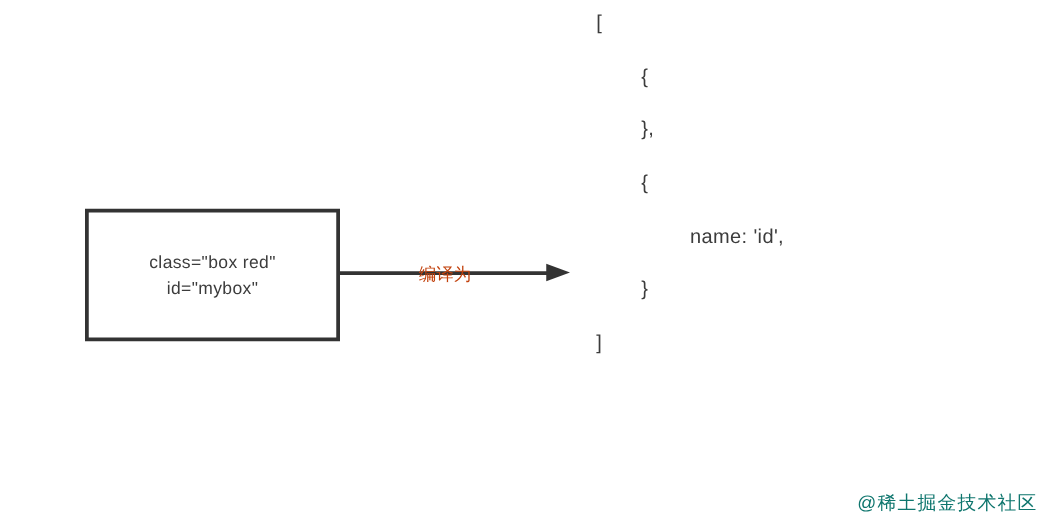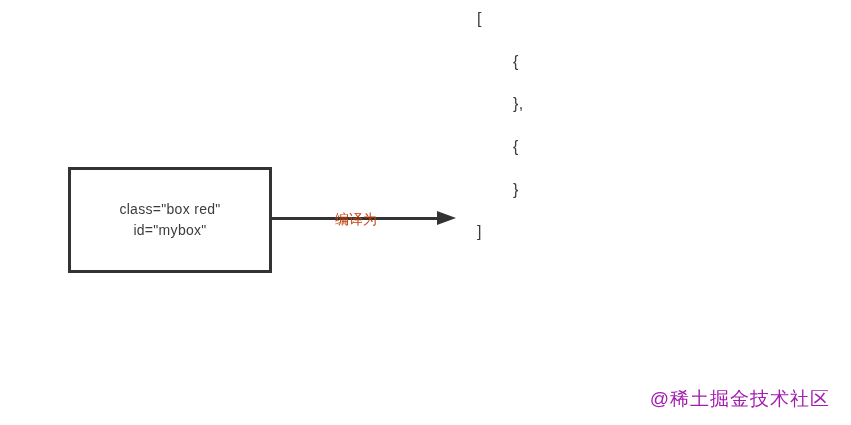--- a/index.html
+++ b/index.html
@@ -83,22 +83,22 @@
   }
   .indent-0 { padding-left: 0; }
   .indent-1 { padding-left: 36px; }
   .indent-2 { padding-left: 75px; }
 
   
   .watermark {
     position: absolute;
     right: 21px;
     bottom: 13px;
-    font-size: 19px;
-    color: #a21caf;
+    font-size: 15px;
+    color: #0f766e;
     letter-spacing: 1px;
     white-space: nowrap;
   }
 </style>
 </head>
 <body>
 
 <div class="canvas">
 
   <div class="source-box">
@@ -108,19 +108,20 @@
 
   <div class="arrow-line"></div>
   <div class="arrow-head"></div>
   <div class="arrow-label">编译为</div>
 
   <div class="code-block">
       <div class="code-line indent-0">[</div>
       <div class="code-line indent-1">{</div>
       <div class="code-line indent-1">},</div>
       <div class="code-line indent-1">{</div>
+      <div class="code-line indent-2">name: 'id',</div>
       <div class="code-line indent-1">}</div>
       <div class="code-line indent-0">]</div>
     </div>
 
   <div class="watermark">@稀土掘金技术社区</div>
 
 </div>
 
 </body></html>

